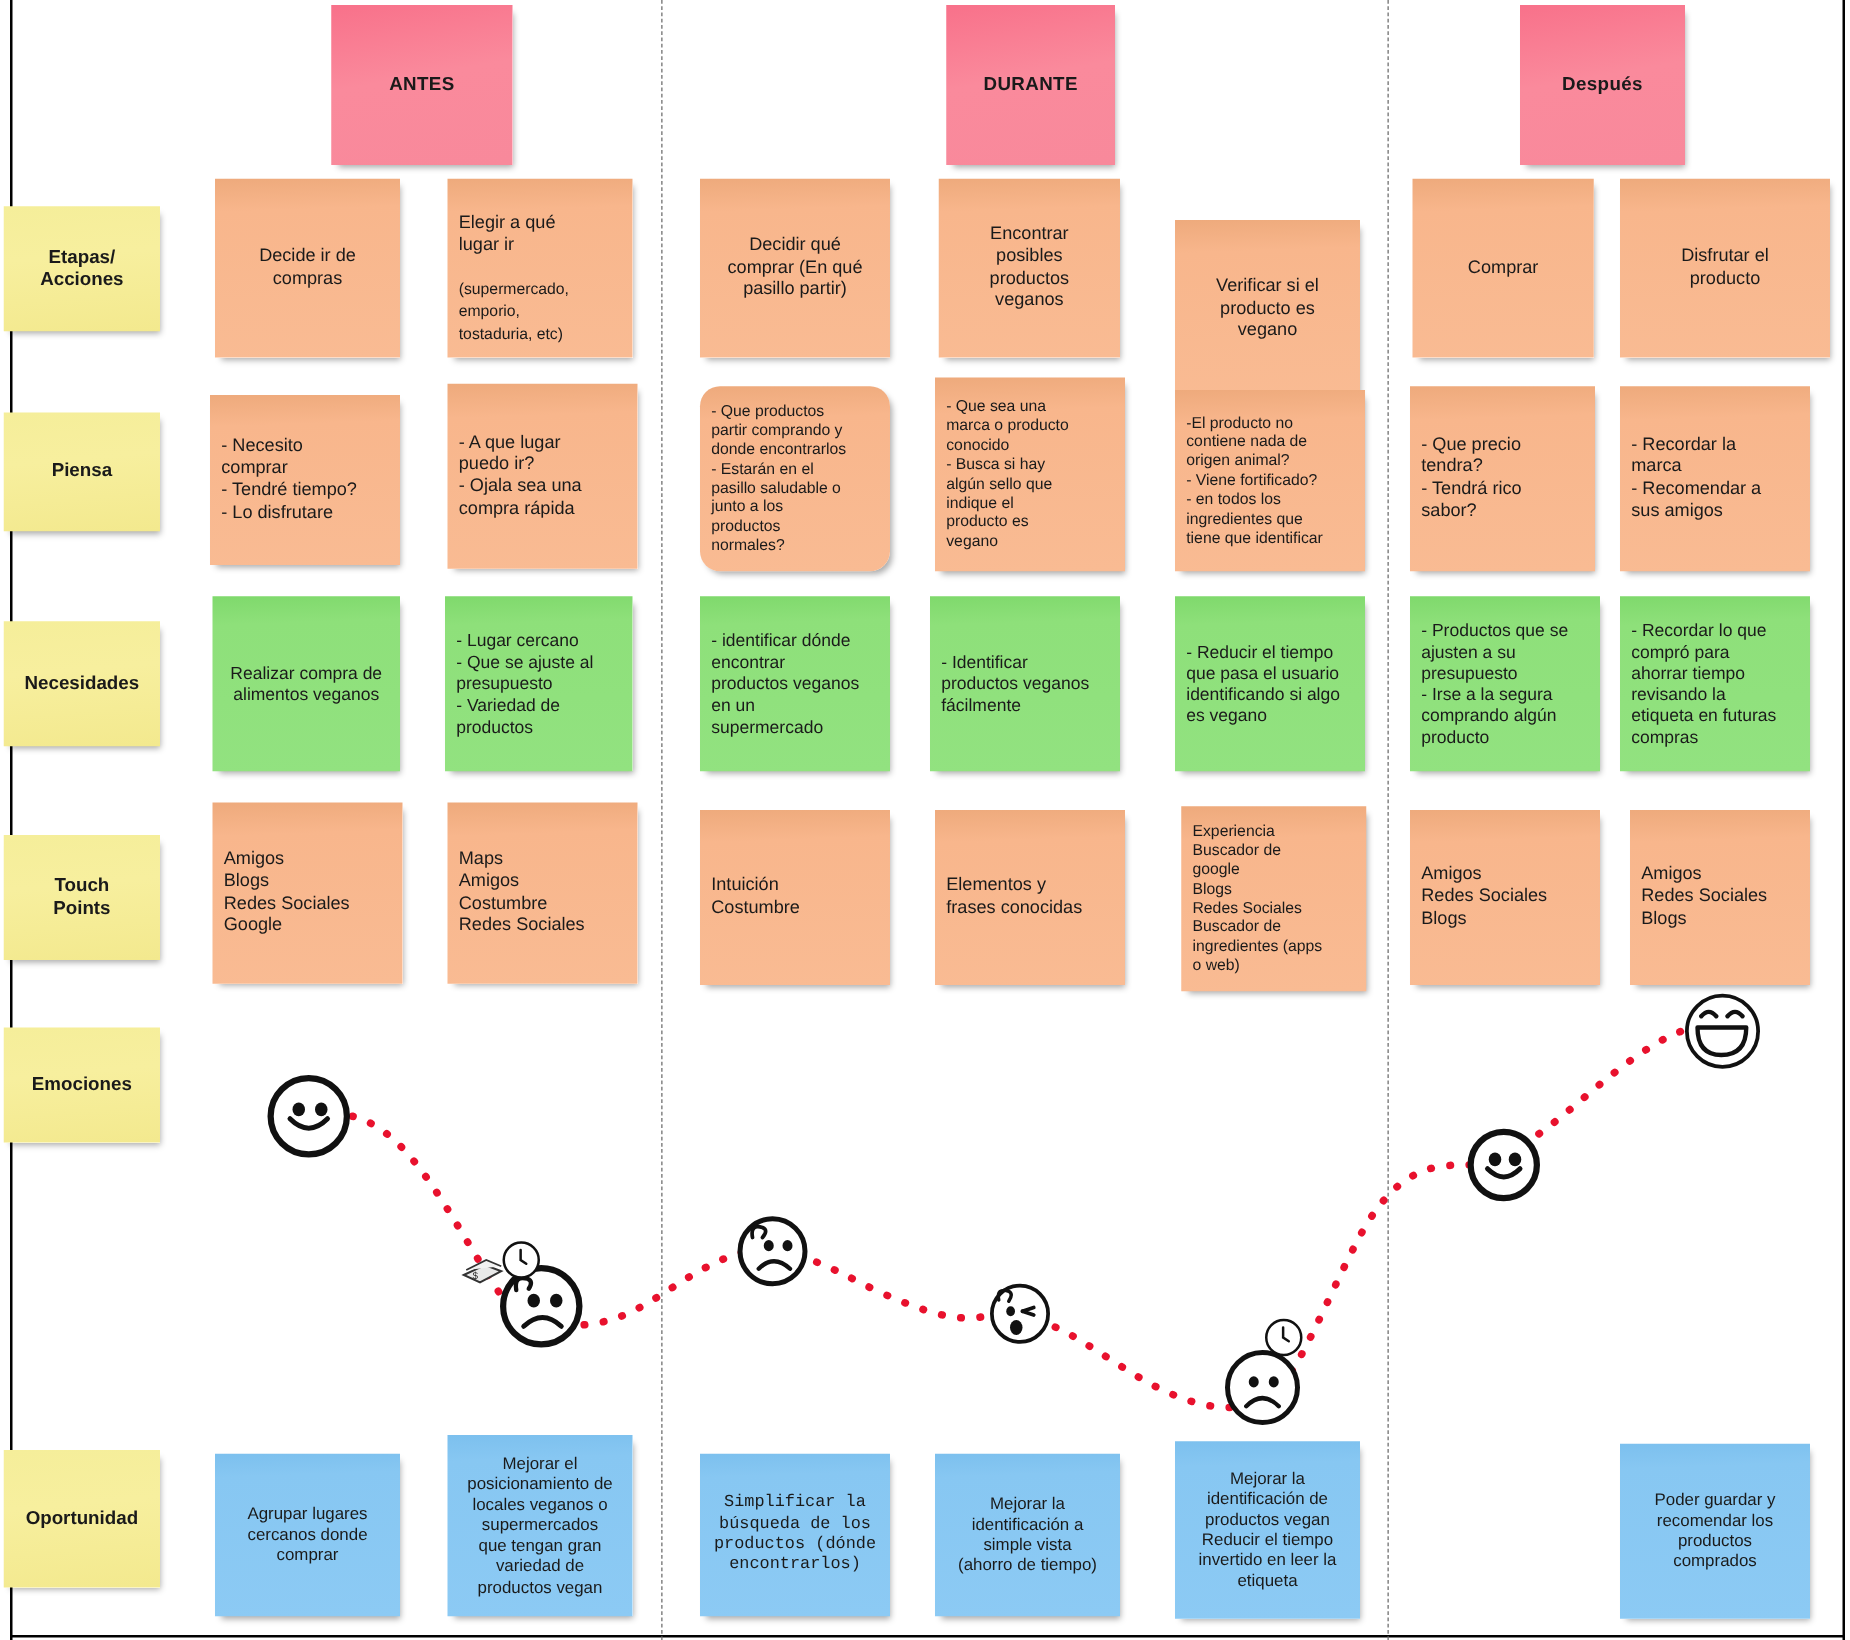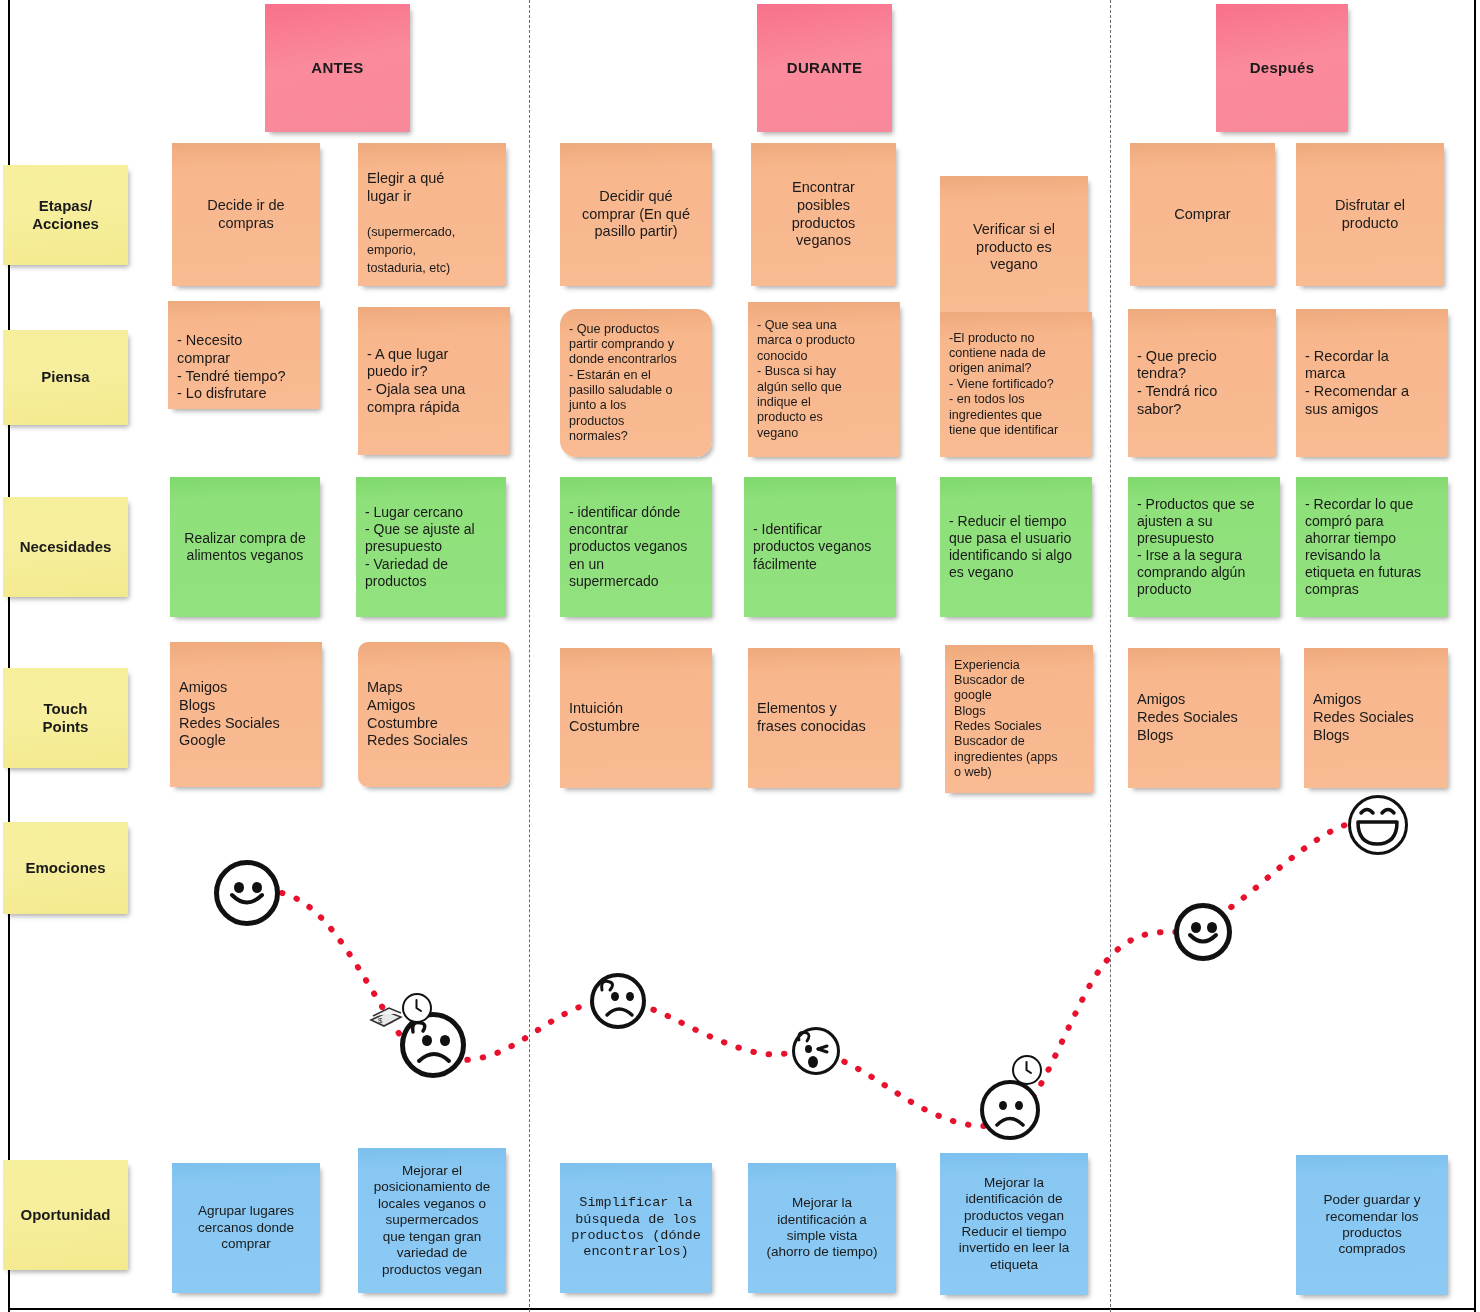--- a/index.html
+++ b/index.html
@@ -182,26 +182,26 @@
 veganos</span>
   </div>
   <div class="note note-orange center" style="left:940px; top:143px; width:148px; height:143px;margin-top:33px;">
     <span>Verificar si el
 producto es
 vegano</span>
   </div>
   <div class="note note-orange center" style="left:1130px; top:143px; width:145px; height:143px;">
     <span>Comprar</span>
   </div>
-  <div class="note note-orange center" style="left:1296px; top:143px; width:148px; height:143px;">
+  <div class="note note-orange center" style="left:1296px; top:143px; width:168px; height:143px;">
     <span>Disfrutar el
 producto</span>
   </div>
 
-  <div class="note note-orange left" style="left:168px; top:301px; width:152px; height:108px;align-items:flex-end;">
+  <div class="note note-orange left" style="left:168px; top:316px; width:152px; height:136px;">
     <span>- Necesito
 comprar
 - Tendré tiempo?
 - Lo disfrutare</span>
   </div>
   <div class="note note-orange left" style="left:358px; top:307px; width:152px; height:148px;">
     <span>- A que lugar
 puedo ir?
 - Ojala sea una
 compra rápida</span>
@@ -293,21 +293,21 @@
 etiqueta en futuras
 compras</span>
   </div>
 
   <div class="note note-orange left" style="left:170px; top:642px; width:152px; height:145px;">
     <span>Amigos
 Blogs
 Redes Sociales
 Google</span>
   </div>
-  <div class="note note-orange left" style="left:358px; top:642px; width:152px; height:145px;border-radius:10px;">
+  <div class="note note-orange left" style="left:358px; top:642px; width:152px; height:145px;">
     <span>Maps
 Amigos
 Costumbre
 Redes Sociales</span>
   </div>
   <div class="note note-orange left" style="left:560px; top:648px; width:152px; height:140px;">
     <span>Intuición
 Costumbre</span>
   </div>
   <div class="note note-orange left" style="left:748px; top:648px; width:152px; height:140px;">

